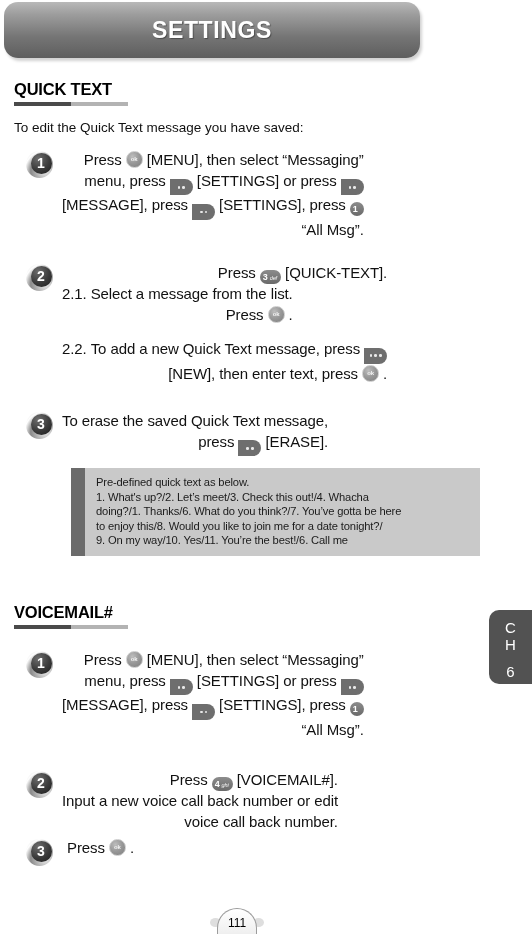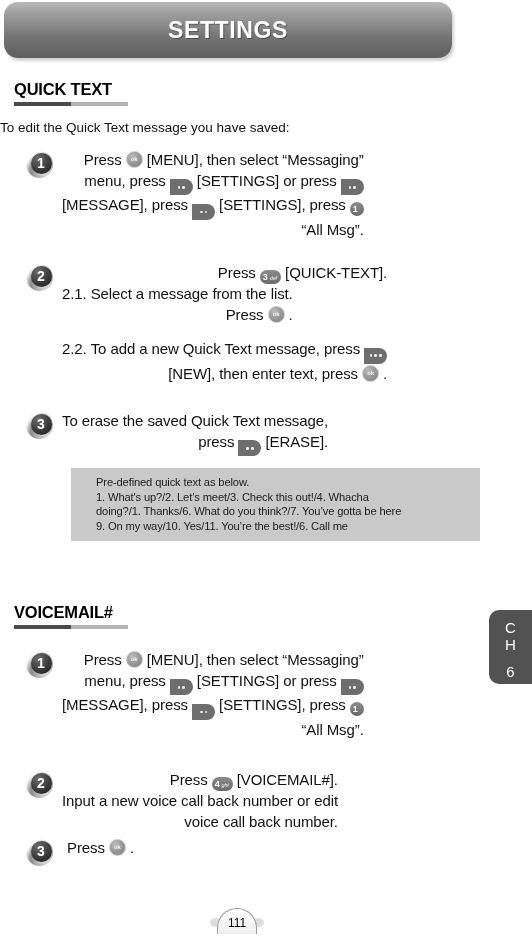--- a/index.html
+++ b/index.html
@@ -12,21 +12,21 @@
     color: #000000;
     position: relative;
     overflow: hidden;
   }
 
   
   .page-header {
     position: absolute;
     left: 4px;
     top: 2px;
-    width: 448px;
+    width: 416px;
     height: 56px;
     border-radius: 14px;
     background: linear-gradient(to bottom, #b9b9b9 0%, #9d9d9d 22%, #757575 62%, #5e5e5e 100%);
     box-shadow: 2px 3px 3px rgba(0,0,0,0.18);
     display: flex;
     align-items: center;
     justify-content: center;
   }
   .page-header-title {
     color: #ffffff;
@@ -43,20 +43,21 @@
     font-weight: bold;
     letter-spacing: -0.2px;
     padding-left: 14px;
   }
   .heading-rule { display: flex; margin: 3px 0 0 14px; width: 114px; }
   .heading-rule .rule-dark  { height: 4px; width: 50%; background: #4a4a4a; }
   .heading-rule .rule-light { height: 4px; width: 50%; background: #b3b3b3; }
 
   .intro-text {
     font-size: 13.5px;
+    padding-left: 14px;
     margin-top: 14px;
     color: #111;
   }
 
   
   .step { position: absolute; display: flex; }
   .step-badge {
     position: relative;
     width: 27px; height: 27px;
     flex: 0 0 27px;
@@ -148,21 +149,20 @@
     color: #ffffff;
   }
   .key-num .n { font-size: 9px; font-weight: bold; line-height: 14px; }
   .key-num .l { font-size: 5.5px; line-height: 14px; opacity: .95; }
 
   
   .note-box {
     position: absolute;
     display: flex;
     background: #c9c9c9;
-    align-items: center;
   }
   .note-bar { width: 14px; background: #6b6b6b; flex: 0 0 14px; }
   .note-text {
     padding: 7px 8px 8px 11px;
     font-size: 11.2px;
     line-height: 14.6px;
     color: #1b1b1b;
     letter-spacing: -0.15px;
   }
 
@@ -308,20 +308,21 @@
       </span><span> [ERASE].</span>
   </div>
 </div>
 
 <div class="note-box" style="top:468px;left:71px;width:409px;">
   <div class="note-bar"></div>
   <div class="note-text">
     <div>Pre-defined quick text as below.</div>
     <div>1. What's up?/2. Let’s meet/3. Check this out!/4. Whacha</div>
     <div>doing?/1. Thanks/6. What do you think?/7. You’ve gotta be here</div>
+    <div>to enjoy this/8. Would you like to join me for a date tonight?/</div>
     <div>9. On my way/10. Yes/11. You’re the best!/6. Call me</div>
   </div>
 </div>
 
 <div class="section" style="top:603px;">
   <div class="section-heading">VOICEMAIL#</div>
   <div class="heading-rule">
     <div class="rule-dark"></div>
       <div class="rule-light"></div>
   </div>

